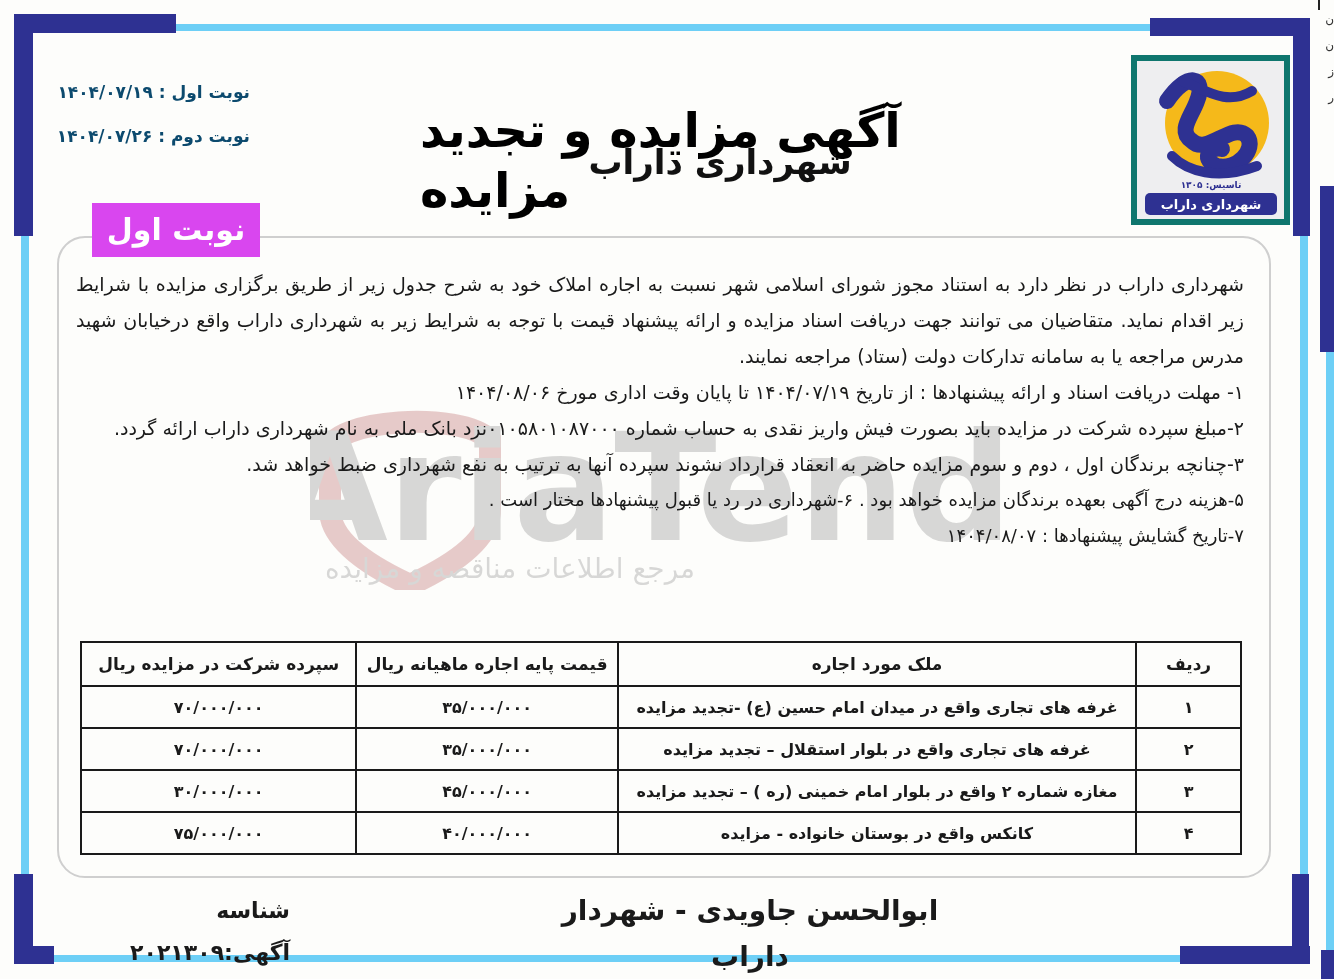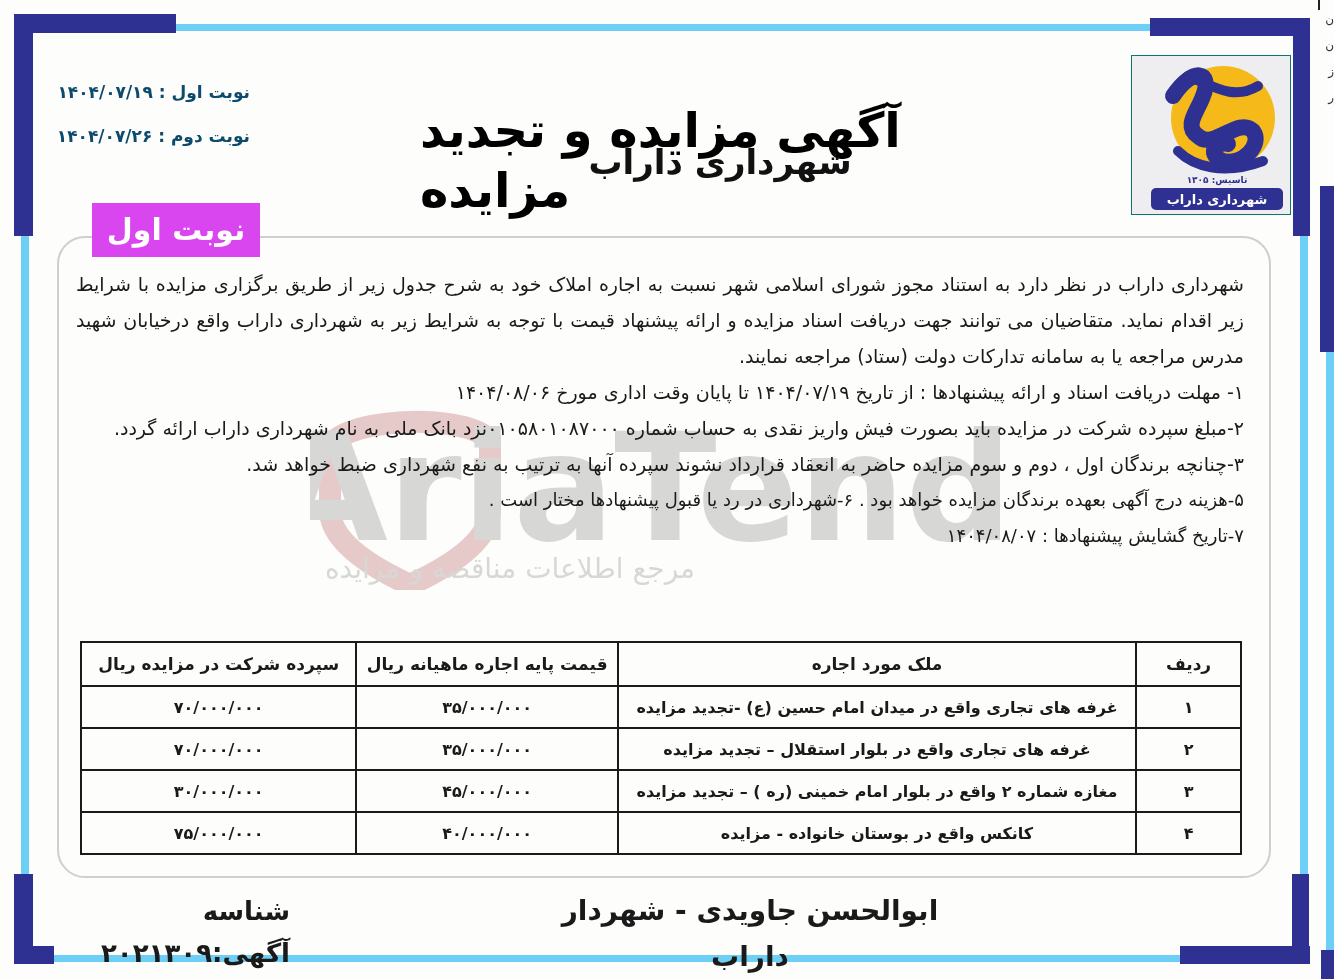--- a/index.html
+++ b/index.html
@@ -33,21 +33,21 @@
     .fr2-tick        { left: 1318px; top: 0px; width: 2px; height: 10px; background:#222; }
     .side-letters {
       left: 1322px; top: 6px; width: 12px;
       font-family: "DejaVu Sans", sans-serif; font-size: 12px; line-height: 26px;
       color: #333; text-align: right; direction: rtl;
     }
 
     
     .logo {
       left: 1131px; top: 55px; width: 147px; height: 158px;
-      background: #eeeef0; border: 1px solid #0f766e; padding-left: 11px;
+      background: #eeeef0; border: 6px solid #0f766e;
     }
     .logo svg { display:block; }
     .title {
       left: 420px; top: 52px; width: 520px; text-align: left; direction: rtl;
       font-family: "DejaVu Sans", sans-serif; font-weight: bold; font-size: 48px; line-height: 60px;
       color: #000000;
       margin-top: 48px;
     }
     .subtitle {
       left: 520px; top: 140px; width: 400px; text-align: center; direction: rtl;
@@ -102,21 +102,21 @@
     .col-deposit { width: 270px; }
     .num { font-family: "DejaVu Sans", sans-serif; letter-spacing: 1px; }
 
     
     .signature {
       left: 520px; top: 888px; width: 460px; text-align: center; direction: rtl;
       font-family: "DejaVu Sans", sans-serif; font-weight: bold; font-size: 28px; line-height: 46px;
     }
     .ad-id {
       left: 70px; top: 890px; width: 220px; text-align: right; direction: rtl;
-      font-family: "DejaVu Sans", sans-serif; font-weight: bold; font-size: 26px; line-height: 42px;
+      font-family: "DejaVu Sans", sans-serif; font-weight: bold; font-size: 22px; line-height: 42px;
     }
   </style>
 </head>
 <body>
 
 <div class="abs dark fr-top-left-h"></div>
 <div class="abs light fr-top-mid"></div>
 <div class="abs dark fr-tr-h2"></div>
 <div class="abs dark fr-left-top-v"></div>
 <div class="abs light fr-left-mid"></div>

